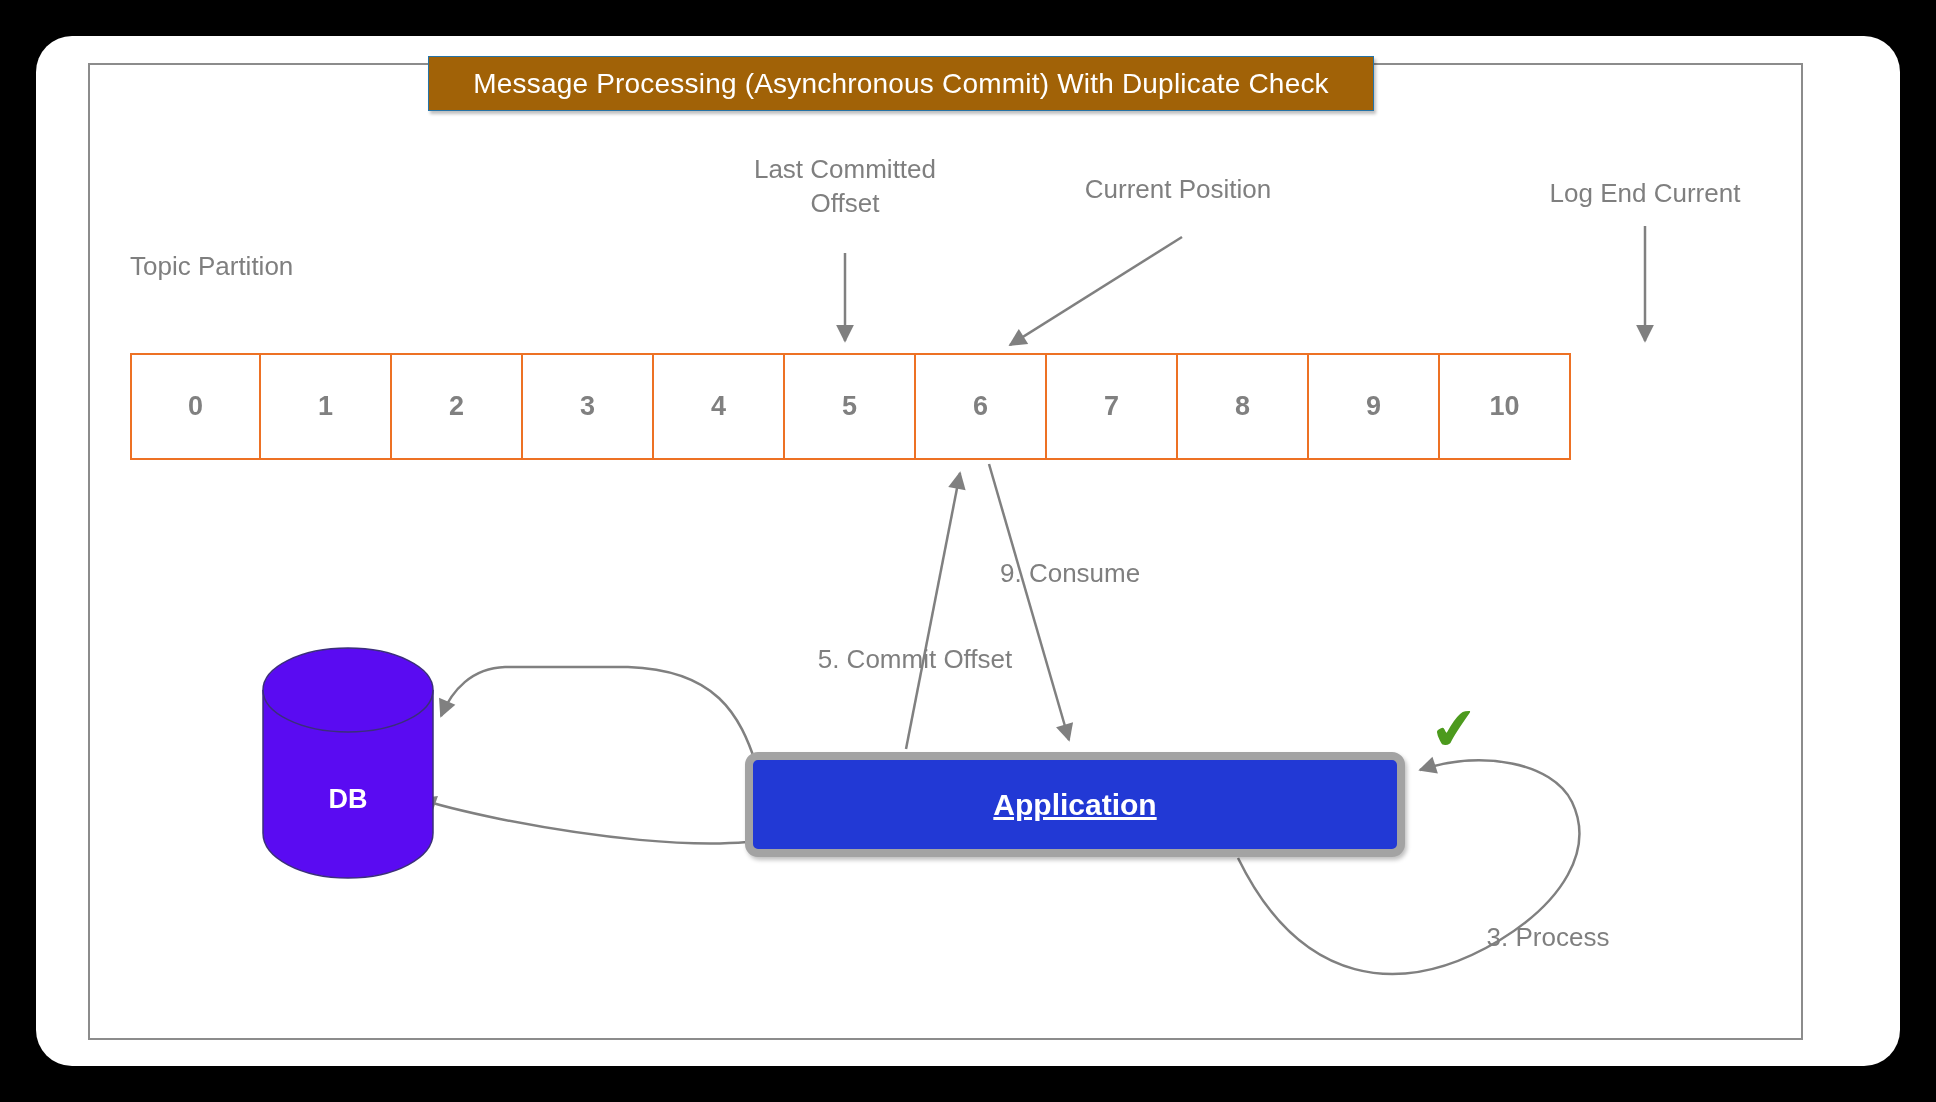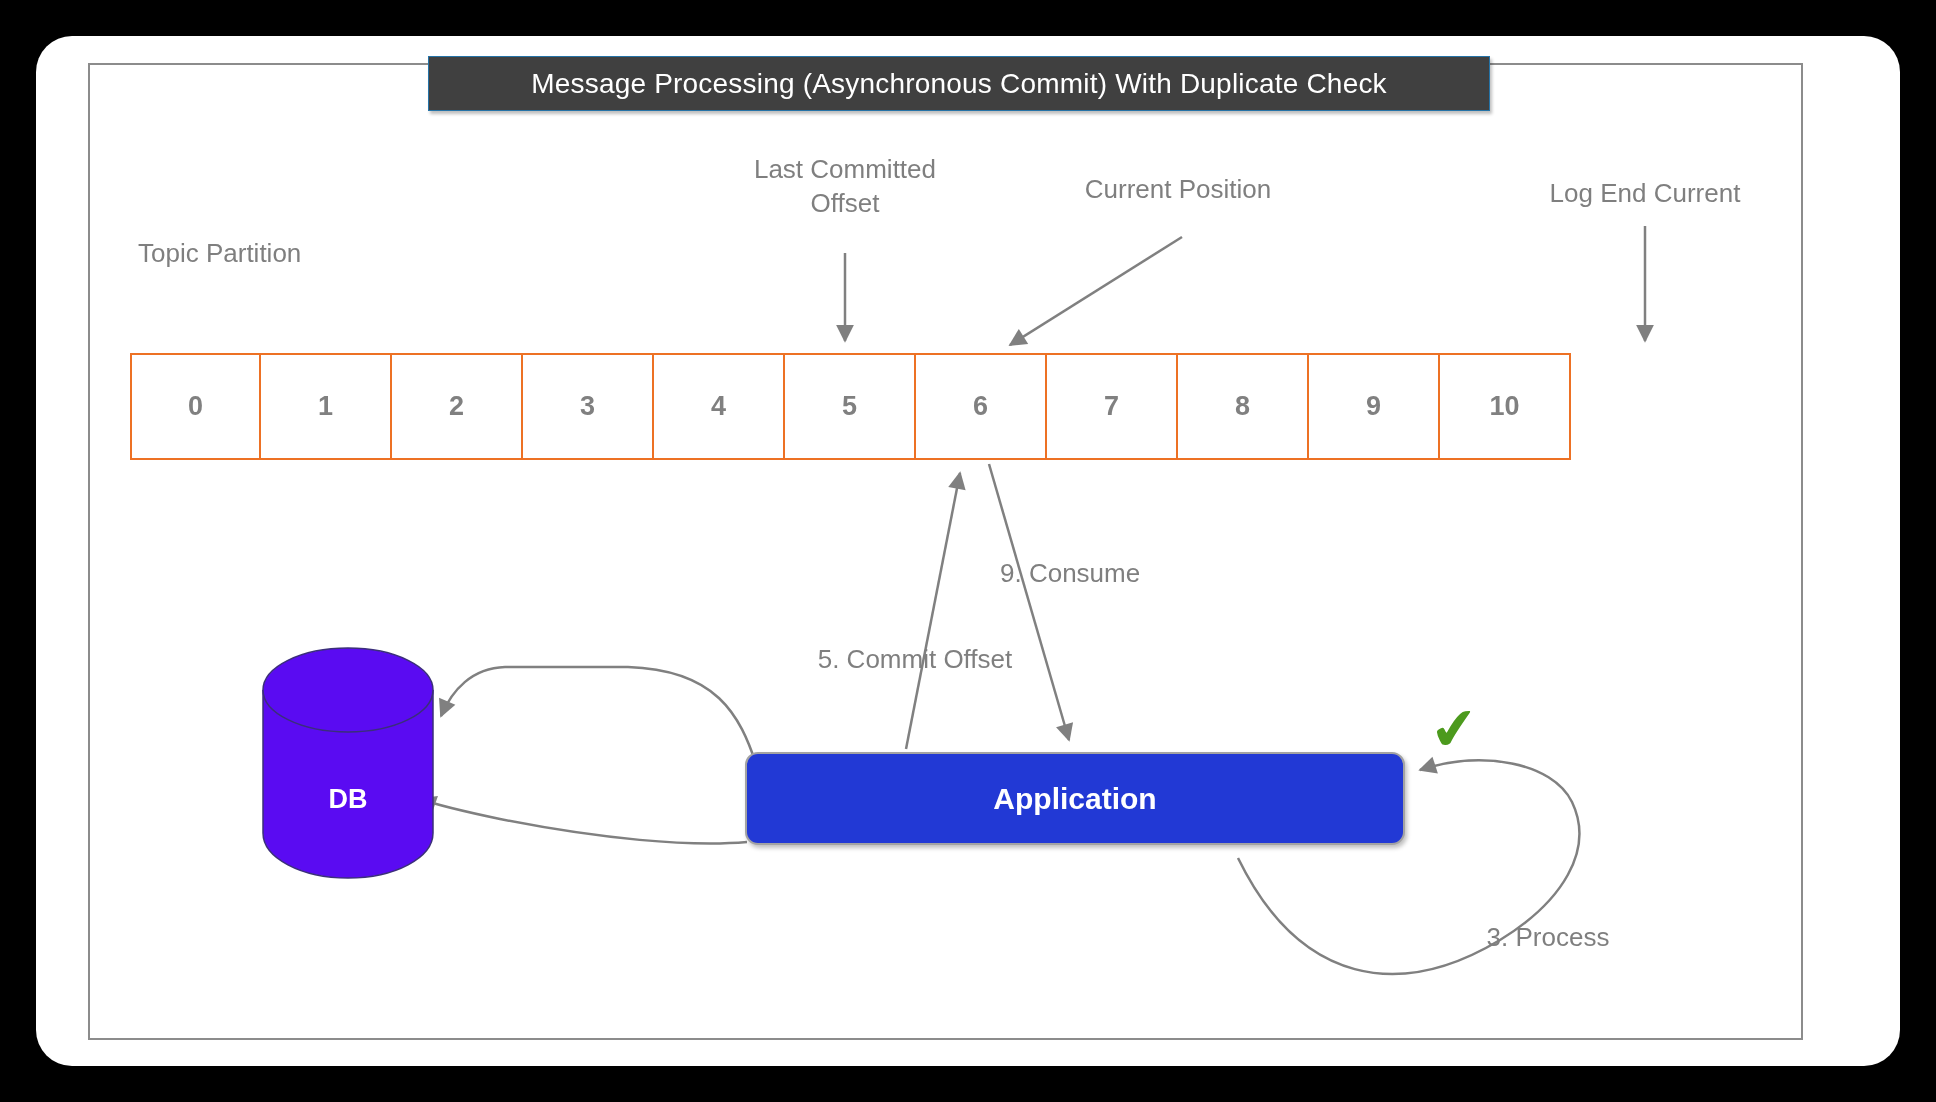--- a/index.html
+++ b/index.html
@@ -11,44 +11,45 @@
   .card{
     position:absolute;left:36px;top:36px;width:1864px;height:1030px;
     background:#fff;border-radius:36px;
   }
   .frame{
     position:absolute;left:88px;top:63px;width:1715px;height:977px;
     border:2px solid #8c8c8c;background:#fff;
   }
   svg.overlay{position:absolute;left:0;top:0;width:1936px;height:1102px;}
   .titlebar{
-    position:absolute;left:428px;top:56px;width:1062px;height:55px;
-    background:#404040;border:1px solid #2573A7;
+    position:absolute;left:428px;top:56px;width:946px;height:55px;
+    background:#a16207;border:1px solid #2573A7;
     box-shadow:2px 3px 3px rgba(0,0,0,0.25);
     display:flex;align-items:center;justify-content:center;
     color:#fff;font-size:28px;letter-spacing:0.2px;
   }
   .glabel{
     position:absolute;color:#7f7f7f;font-size:26px;text-align:center;
     white-space:pre-line;line-height:34px;
   }
   .prow{position:absolute;left:130px;top:353px;display:flex;}
   .pcell{
     width:133px;height:107px;border:2px solid #ED7124;margin-left:-2px;
     background:#fff;display:flex;align-items:center;justify-content:center;
     font-weight:bold;font-size:27px;color:#808080;
   }
   .pcell:first-child{margin-left:0;width:131px;}
   .pcell.dashed{border-style:dashed;}
   .appbox{
-    position:absolute;left:745px;top:752px;width:660px;height:93px;
-    background:#2239D5;border:2px solid #a3a3a3;border-radius:13px;
+    position:absolute;left:745px;top:752px;width:660px;height:105px;
+    background:#2239D5;border:8px solid #a3a3a3;border-radius:13px;
     display:flex;align-items:center;justify-content:center;
     color:#fff;font-weight:bold;font-size:30px;
     box-shadow:2px 3px 4px rgba(0,0,0,0.25);
+    text-decoration:underline;
   }
   .dbtext{
     position:absolute;left:263px;top:784px;width:170px;text-align:center;
     color:#fff;font-size:27px;font-weight:700;
   }
   .check{
     position:absolute;left:1430px;top:700px;font-size:58px;font-weight:bold;
     color:#4C9A1D;transform:rotate(-6deg);line-height:58px;
   }
 </style>
@@ -79,21 +80,21 @@
     <path d="M1238,858 C1300,985 1400,1000 1500,940 C1562,902 1595,850 1572,802 C1552,762 1482,750 1420,770" fill="none" stroke="#808080" stroke-width="2.5" marker-end="url(#ah)"></path>
 
     <path d="M263,690 L263,833 a85,45 0 0 0 170,0 L433,690" fill="#5A0BF2" stroke="#3b2f7a" stroke-width="1.5"></path>
     <ellipse cx="348" cy="690" rx="85" ry="42" fill="#5A0BF2" stroke="#3b2f7a" stroke-width="1.5"></ellipse>
   </svg>
 
   <div class="titlebar">
     <span>Message Processing (Asynchronous Commit) With Duplicate Check</span>
   </div>
 
-  <div class="glabel" style="left:130px;top:236px;width:300px;text-align:left;margin-left:8px;">Topic Partition</div>
+  <div class="glabel" style="left:130px;top:249px;width:300px;text-align:left;">Topic Partition</div>
 
   <div class="prow">
     <div class="pcell">
         <span>0</span>
       </div>
     <div class="pcell">
         <span>1</span>
       </div>
     <div class="pcell">
         <span>2</span>

